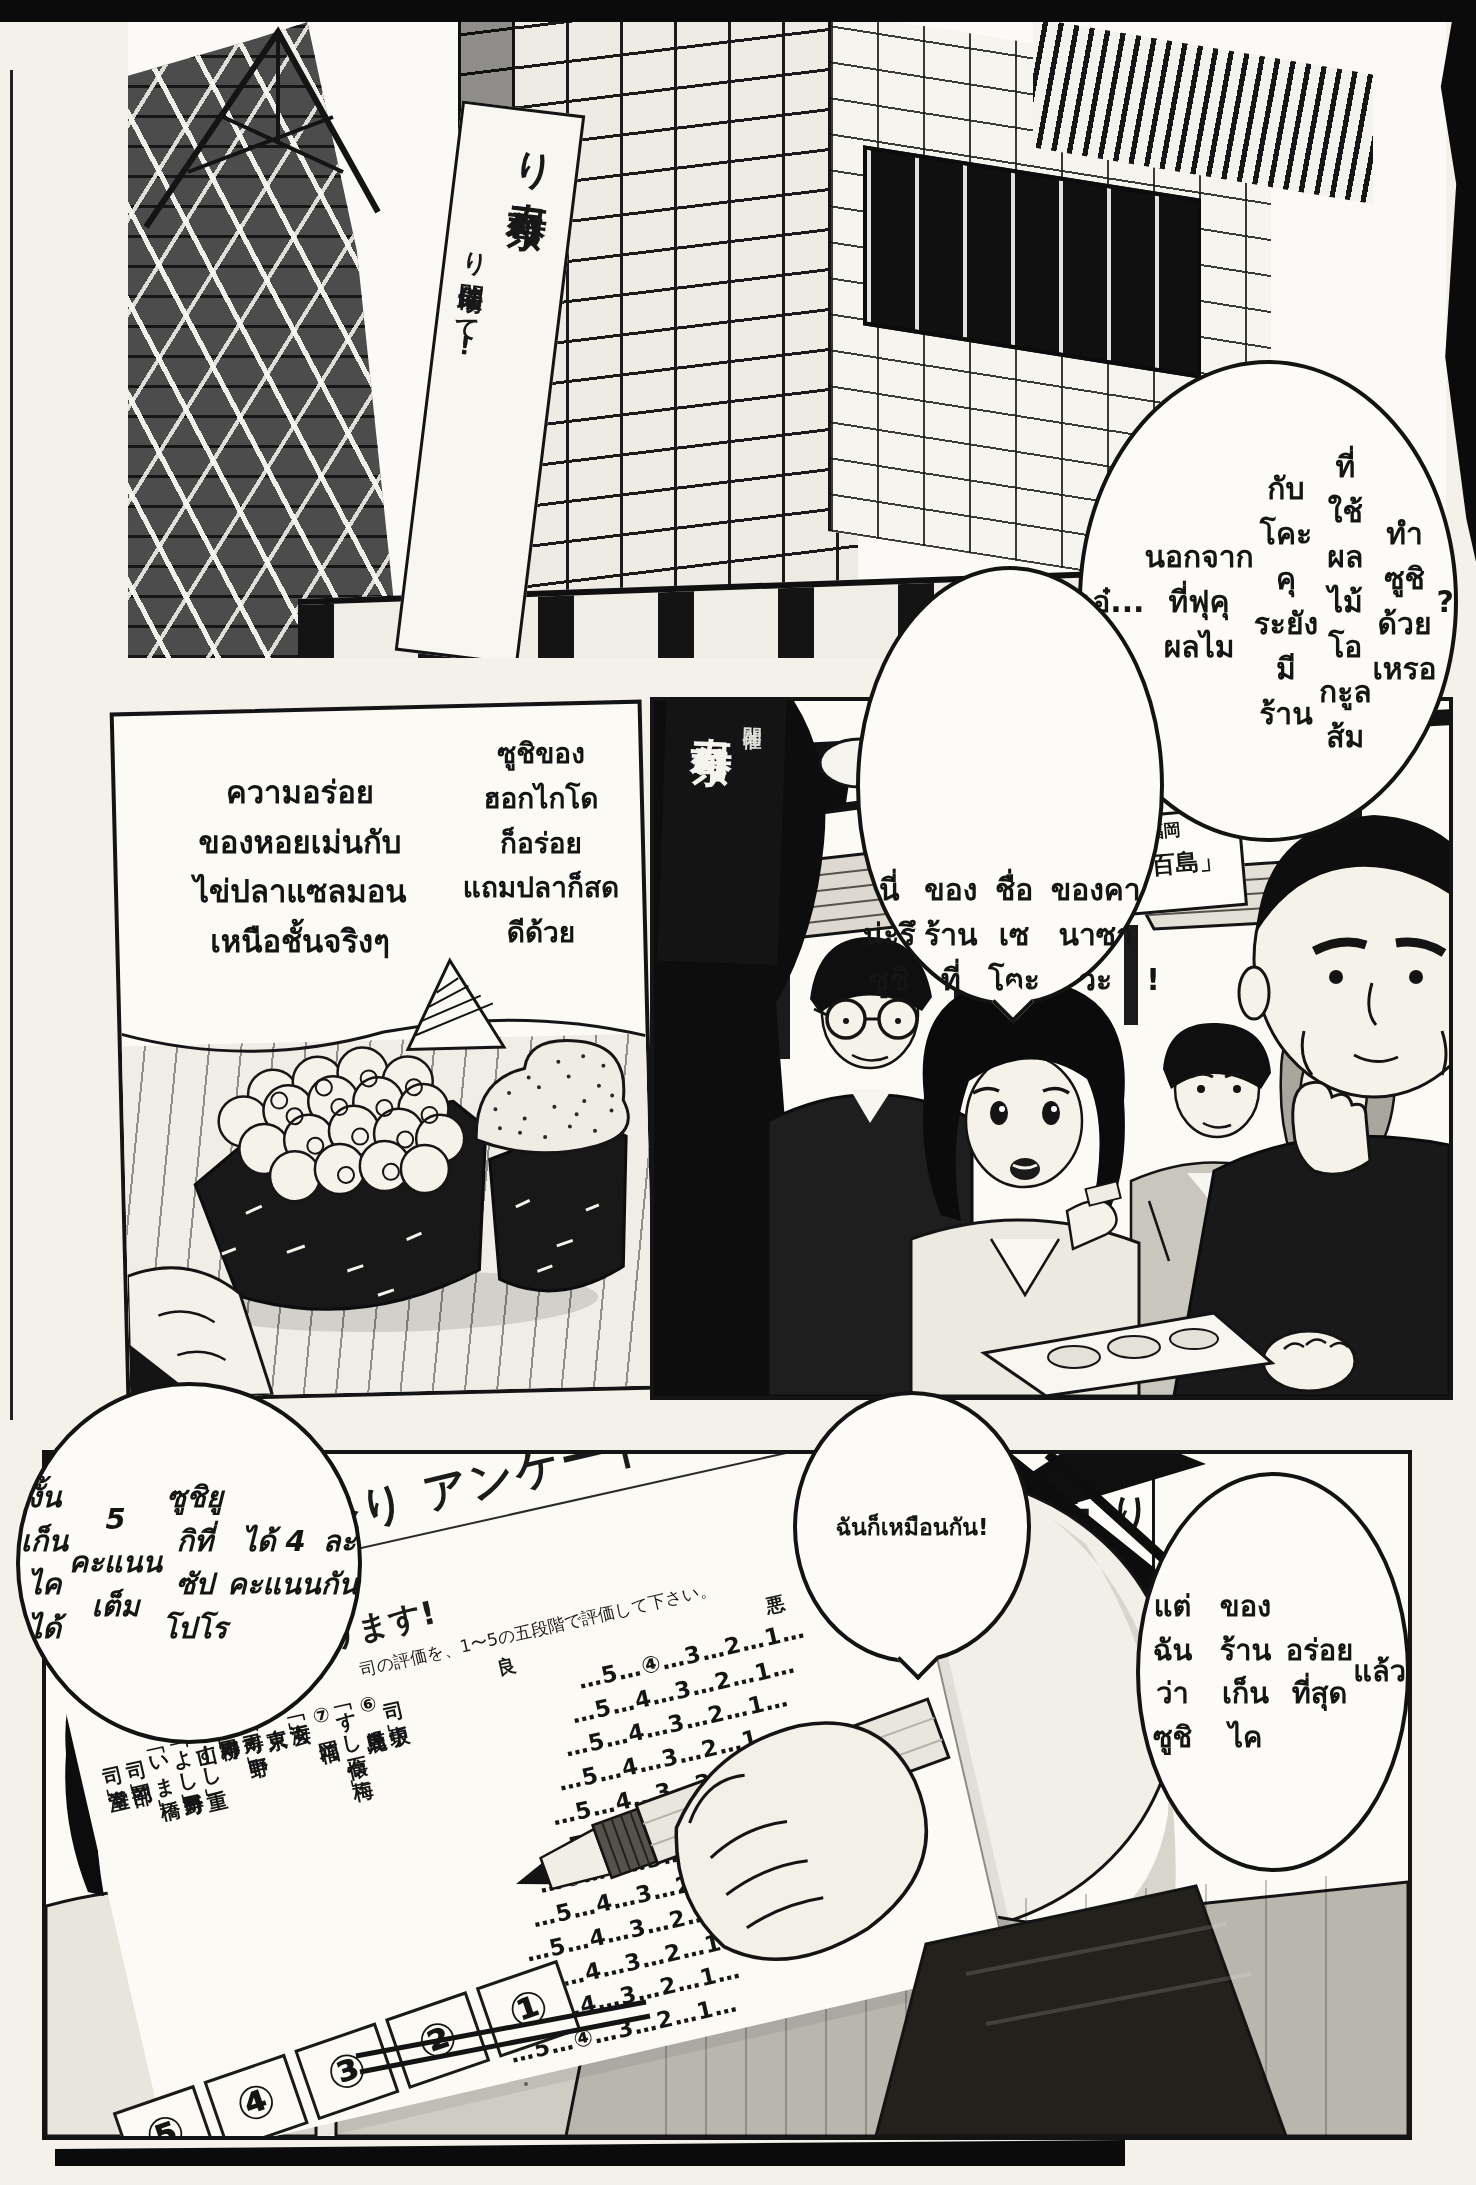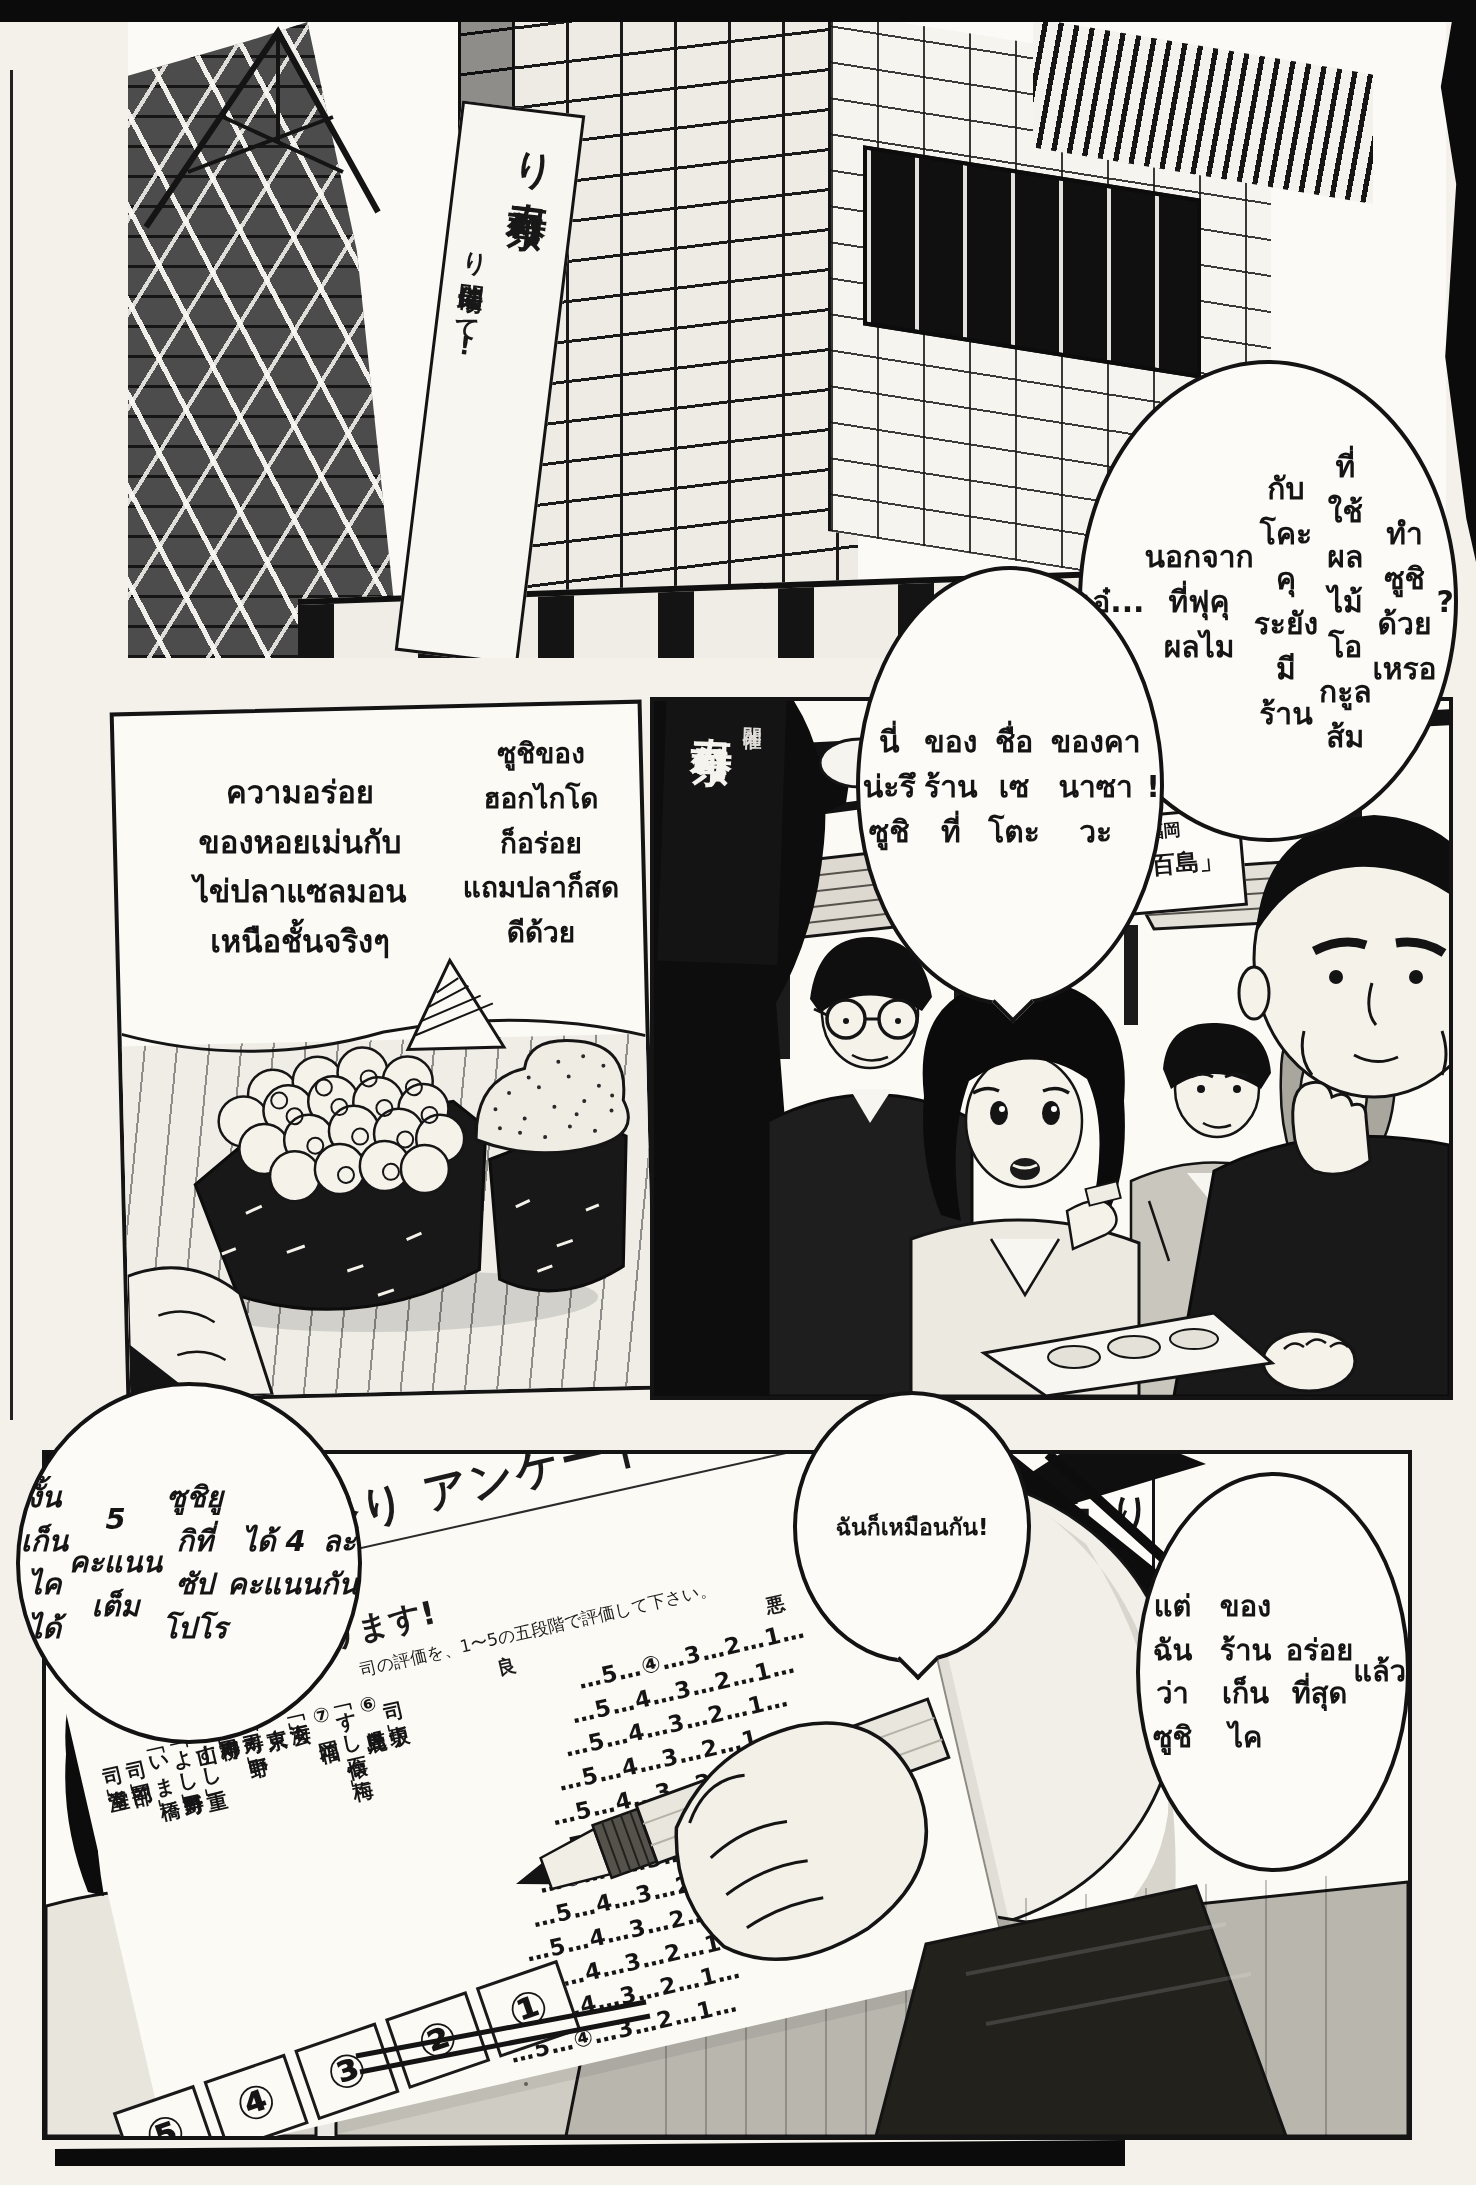--- a/index.html
+++ b/index.html
@@ -48,21 +48,21 @@
   #banner-tall .vcol{writing-mode:vertical-rl;text-orientation:upright;font-weight:700;color:#181818;}
   #banner-tall .vcol.big{font-size:40px;letter-spacing:4px;}
   #banner-tall .vcol.small{font-size:25px;margin-top:118px;letter-spacing:2px;}
   
   .bubble{position:absolute;background:#fcfbf7;border:4px solid #131313;border-radius:50%;
      display:flex;justify-content:center;align-items:center;text-align:center;
      z-index:30;font-weight:600;line-height:1.5;}
   .bubble .tail{position:absolute;bottom:-15px;left:46%;width:26px;height:26px;background:#fcfbf7;
      border-right:4px solid #131313;border-bottom:4px solid #131313;transform:rotate(45deg);}
   #bubble-citrus{left:1078px;top:360px;width:372px;height:474px;font-size:30px;}
-  #bubble-seto{left:856px;top:566px;width:300px;height:432px;font-size:30px;}
+  #bubble-seto{left:856px;top:566px;width:300px;height:432px;font-size:30px;align-items:flex-end;}
   #bubble-score{left:16px;top:1382px;width:338px;height:354px;font-size:29px;font-style:italic;}
   #bubble-metoo{left:793px;top:1391px;width:230px;height:264px;font-size:23px;}
   #bubble-genkai{left:1136px;top:1472px;width:266px;height:392px;font-size:29px;}
   .caption{position:absolute;z-index:25;text-align:center;font-weight:600;line-height:1.6;color:#141414;}
   #caption-uni{left:150px;top:768px;width:300px;font-size:31px;}
   #caption-hokkaido{left:446px;top:732px;width:190px;font-size:28px;}
   
   #banner-hang{left:8px;top:-4px;width:120px;height:258px;background:#141414;color:#f5f3ee;
      transform:rotate(2deg);display:flex;justify-content:center;padding-top:8px;z-index:3;}
   #banner-hang .vcol{writing-mode:vertical-rl;text-orientation:upright;font-weight:700;font-size:42px;letter-spacing:4px;}

